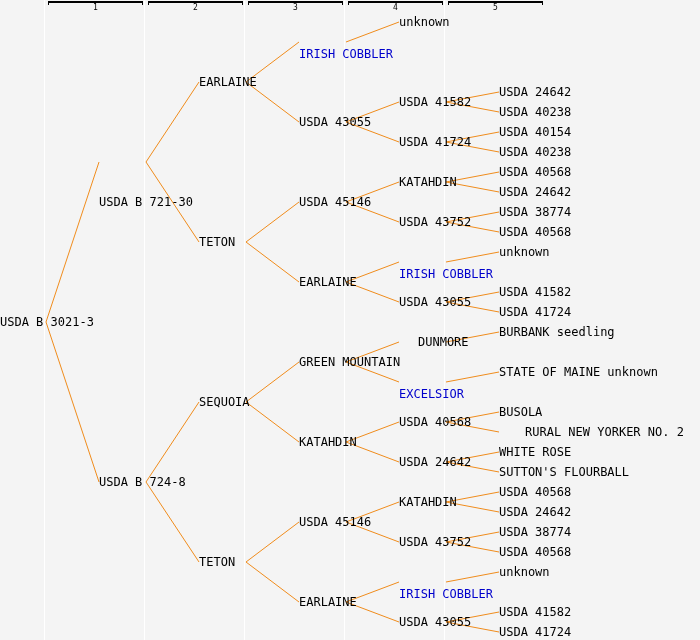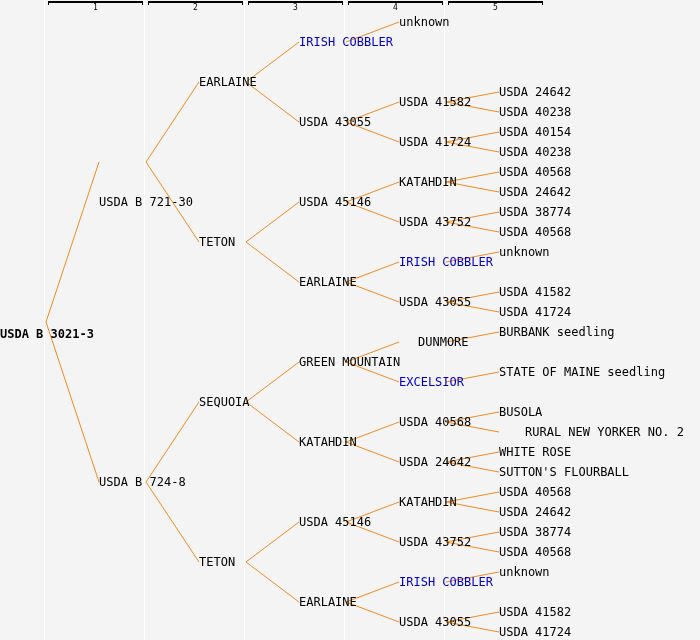--- a/index.html
+++ b/index.html
@@ -4,21 +4,21 @@
 <style>
   html,body{margin:0;padding:0;}
   body{width:700px;height:640px;background:#f4f4f4;position:relative;overflow:hidden;font-family:"DejaVu Sans Mono","Liberation Mono",monospace;font-size:10px;color:#000;}
   .colline{position:absolute;top:0;width:1px;height:640px;background:#ffffff;}
   .hdr{position:absolute;top:1px;width:95px;height:10px;border-top:2px solid #000;}
   .hdr::before,.hdr::after{content:"";position:absolute;top:-2px;width:1px;height:4px;background:#000;}
   .hdr::before{left:0;} .hdr::after{right:0;}
   .hdr span{position:absolute;left:0;right:0;top:1px;text-align:center;font-size:8px;line-height:8px;}
   svg#lines{position:absolute;left:0;top:0;}
   .node{position:absolute;white-space:nowrap;line-height:12px;height:12px;letter-spacing:0;font-size:12px;}
-  .node.link{color:#0000cc;cursor:pointer;}
+  .node.link{color:#0000cc;cursor:pointer;margin-top:12px;}
 </style>
 </head>
 <body>
 
 <div id="cols">
   <div class="colline" style="left:44px"></div>
   <div class="colline" style="left:144px"></div>
   <div class="colline" style="left:244px"></div>
   <div class="colline" style="left:344px"></div>
   <div class="colline" style="left:444px"></div>
@@ -91,21 +91,21 @@
     <line x1="446" y1="542" x2="499" y2="532" stroke="#f08c1c" stroke-width="1"></line>
     <line x1="446" y1="542" x2="499" y2="552" stroke="#f08c1c" stroke-width="1"></line>
     <line x1="246" y1="562" x2="299" y2="602" stroke="#f08c1c" stroke-width="1"></line>
     <line x1="346" y1="602" x2="399" y2="582" stroke="#f08c1c" stroke-width="1"></line>
     <line x1="446" y1="582" x2="499" y2="572" stroke="#f08c1c" stroke-width="1"></line>
     <line x1="346" y1="602" x2="399" y2="622" stroke="#f08c1c" stroke-width="1"></line>
     <line x1="446" y1="622" x2="499" y2="612" stroke="#f08c1c" stroke-width="1"></line>
     <line x1="446" y1="622" x2="499" y2="632" stroke="#f08c1c" stroke-width="1"></line>
   </svg>
 <div id="nodes">
-    <div class="node" style="left: 0px; top: 328px; font-weight: bold;">USDA B 3021-3</div>
+    <div class="node" style="left: 0px; top: 316px;">USDA B 3021-3</div>
     <div class="node" style="left: 99px; top: 156px; margin-top: 40px;">USDA B 721-30</div>
     <div class="node" style="left: 199px; top: 76px;">EARLAINE</div>
     <div class="node link" style="left: 299px; top: 36px;">IRISH COBBLER</div>
     <div class="node" style="left: 399px; top: 16px;">unknown</div>
     <div class="node" style="left: 299px; top: 116px;">USDA 43055</div>
     <div class="node" style="left: 399px; top: 96px;">USDA 41582</div>
     <div class="node" style="left: 499px; top: 86px;">USDA 24642</div>
     <div class="node" style="left: 499px; top: 106px;">USDA 40238</div>
     <div class="node" style="left: 399px; top: 136px;">USDA 41724</div>
     <div class="node" style="left: 499px; top: 126px;">USDA 40154</div>
@@ -123,21 +123,21 @@
     <div class="node" style="left: 499px; top: 246px;">unknown</div>
     <div class="node" style="left: 399px; top: 296px;">USDA 43055</div>
     <div class="node" style="left: 499px; top: 286px;">USDA 41582</div>
     <div class="node" style="left: 499px; top: 306px;">USDA 41724</div>
     <div class="node" style="left: 99px; top: 476px;">USDA B 724-8</div>
     <div class="node" style="left: 199px; top: 396px;">SEQUOIA</div>
     <div class="node" style="left: 299px; top: 356px;">GREEN MOUNTAIN</div>
     <div class="node" style="left: 418px; top: 336px;">DUNMORE</div>
     <div class="node" style="left: 499px; top: 326px;">BURBANK seedling</div>
     <div class="node link" style="left: 399px; top: 376px;">EXCELSIOR</div>
-    <div class="node" style="left: 499px; top: 366px;">STATE OF MAINE seedling</div>
+    <div class="node" style="left: 499px; top: 366px;">STATE OF MAINE unknown</div>
     <div class="node" style="left: 299px; top: 436px;">KATAHDIN</div>
     <div class="node" style="left: 399px; top: 416px;">USDA 40568</div>
     <div class="node" style="left: 499px; top: 406px;">BUSOLA</div>
     <div class="node" style="left: 499px; top: 426px; padding-left: 26px;">RURAL NEW YORKER NO. 2</div>
     <div class="node" style="left: 399px; top: 456px;">USDA 24642</div>
     <div class="node" style="left: 499px; top: 446px;">WHITE ROSE</div>
     <div class="node" style="left: 499px; top: 466px;">SUTTON'S FLOURBALL</div>
     <div class="node" style="left: 199px; top: 556px;">TETON</div>
     <div class="node" style="left: 299px; top: 516px;">USDA 45146</div>
     <div class="node" style="left: 399px; top: 496px;">KATAHDIN</div>

